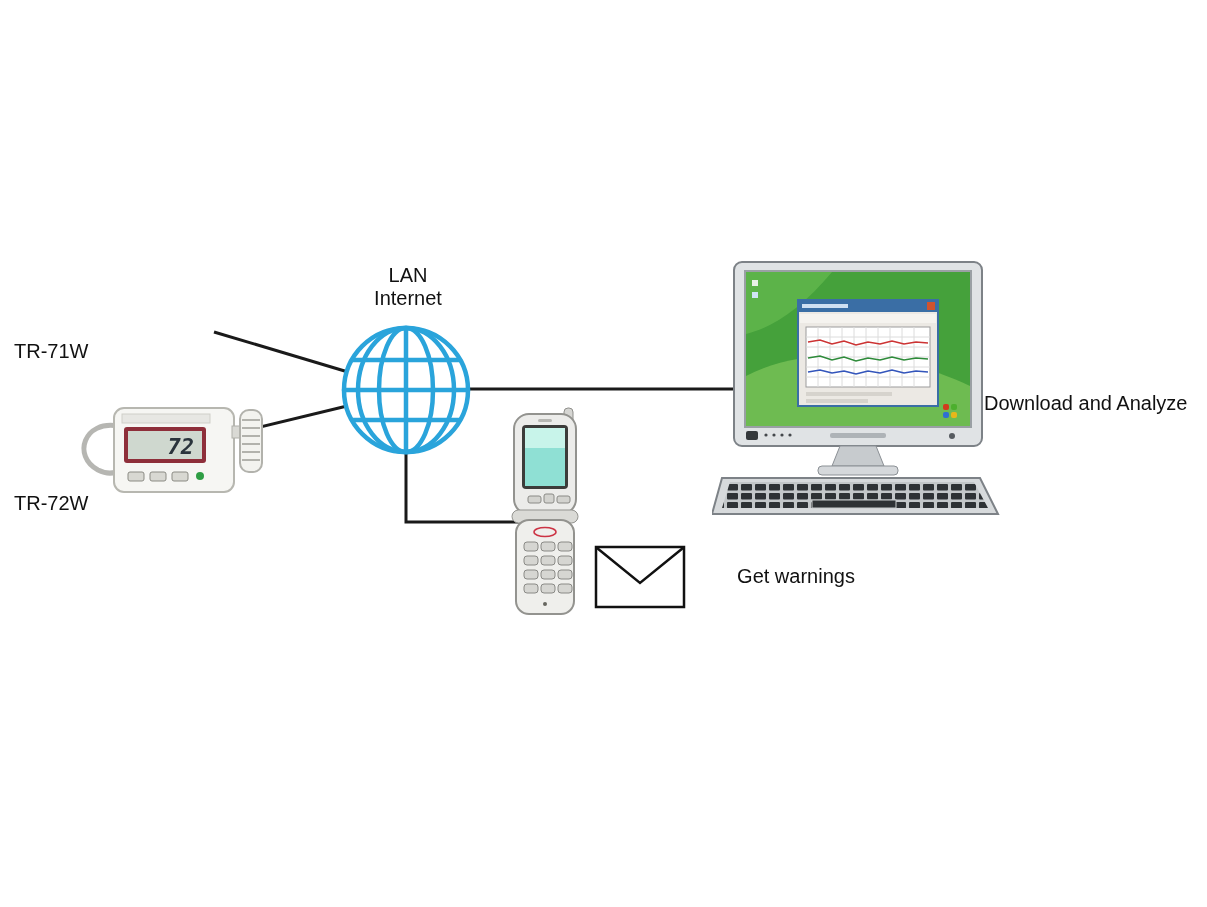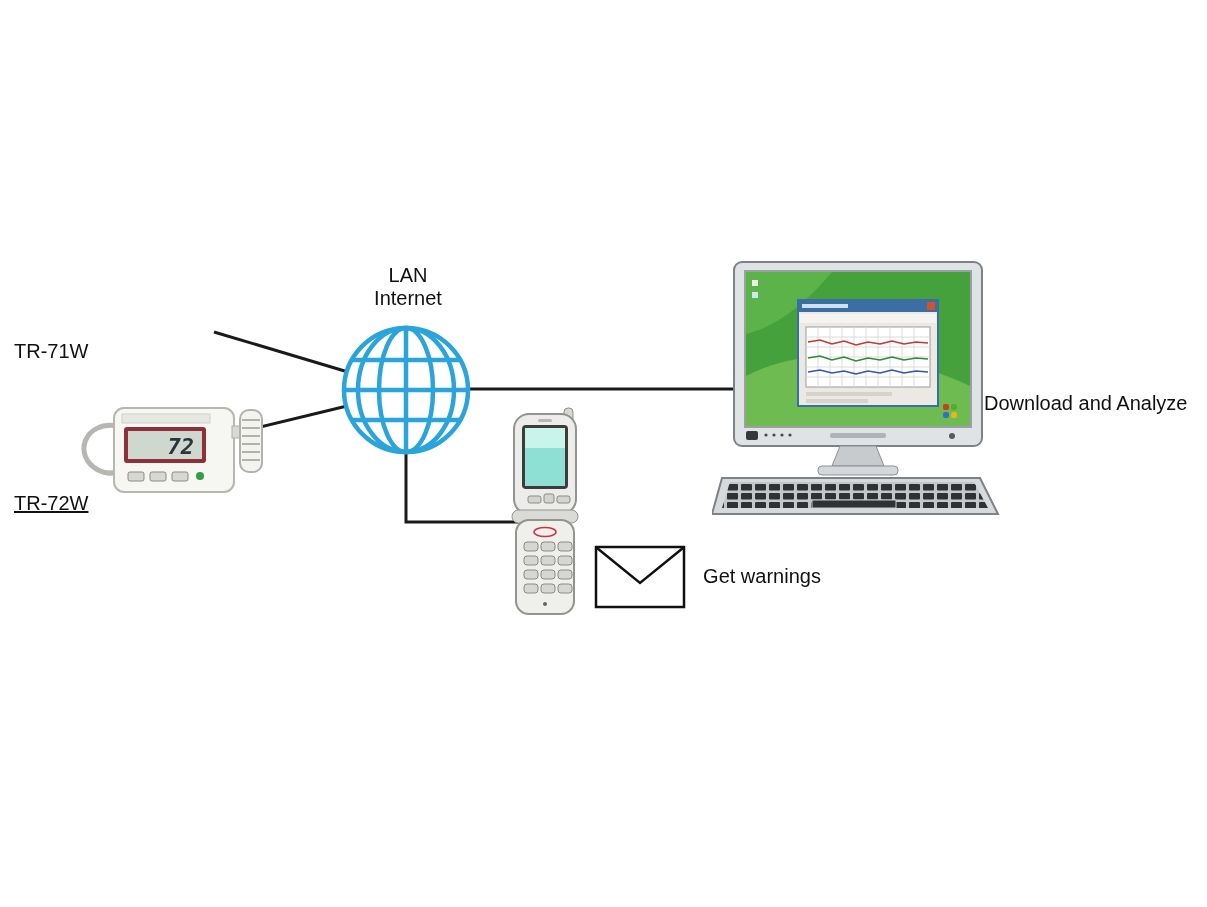--- a/index.html
+++ b/index.html
@@ -46,21 +46,21 @@
           <line x1="172" y1="34" x2="190" y2="34"></line>
           <line x1="172" y1="42" x2="190" y2="42"></line>
           <line x1="172" y1="50" x2="190" y2="50"></line>
           <line x1="172" y1="58" x2="190" y2="58"></line>
           <line x1="172" y1="66" x2="190" y2="66"></line>
           <line x1="172" y1="74" x2="190" y2="74"></line>
         </g>
       </g>
     </svg>
   </div>
-  <div class="label" style="left:14px; top:492px;text-decoration:underline;">TR-72W</div>
+  <div class="label" style="left:14px; top:492px;">TR-72W</div>
 
   <div class="comp" style="left:338px; top:322px;">
     <svg width="136" height="136" viewBox="0 0 136 136">
       <g fill="none" stroke="#2aa4db" stroke-width="4.5" stroke-linecap="round">
         <circle cx="68" cy="68" r="62"></circle>
         <ellipse cx="68" cy="68" rx="27" ry="62"></ellipse>
         <ellipse cx="68" cy="68" rx="48" ry="62"></ellipse>
         <line x1="68" y1="6" x2="68" y2="130"></line>
         <line x1="6" y1="68" x2="130" y2="68"></line>
         <line x1="14" y1="38" x2="122" y2="38"></line>
@@ -178,17 +178,17 @@
       <circle cx="47" cy="198" r="2" fill="#66665f"></circle>
     </svg>
   </div>
 
   <div class="comp" style="left:594px; top:545px; width:92px; height:64px;">
     <svg width="92" height="64" viewBox="0 0 92 64">
       <rect x="2" y="2" width="88" height="60" fill="#ffffff" stroke="#111111" stroke-width="2.5"></rect>
       <polyline points="3,3 46,38 89,3" fill="none" stroke="#111111" stroke-width="2.5"></polyline>
     </svg>
   </div>
-  <div class="label center" style="left:680px; top:562px; width:164px; line-height:28px;">
+  <div class="label center" style="left:714px; top:562px; width:164px; line-height:28px;">
     <div>Get warnings</div>
   </div>
 
 </div>
 
 </body></html>

